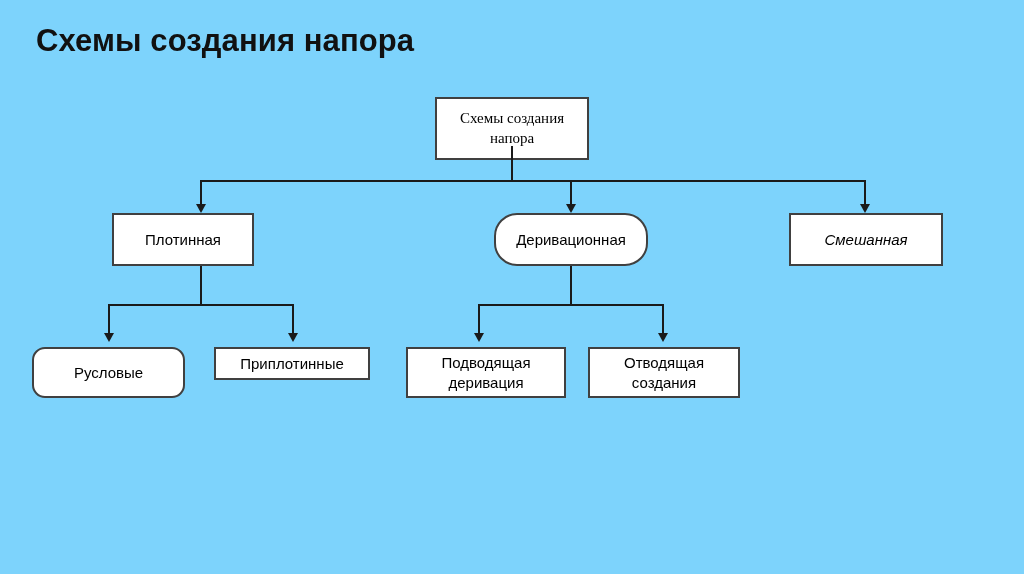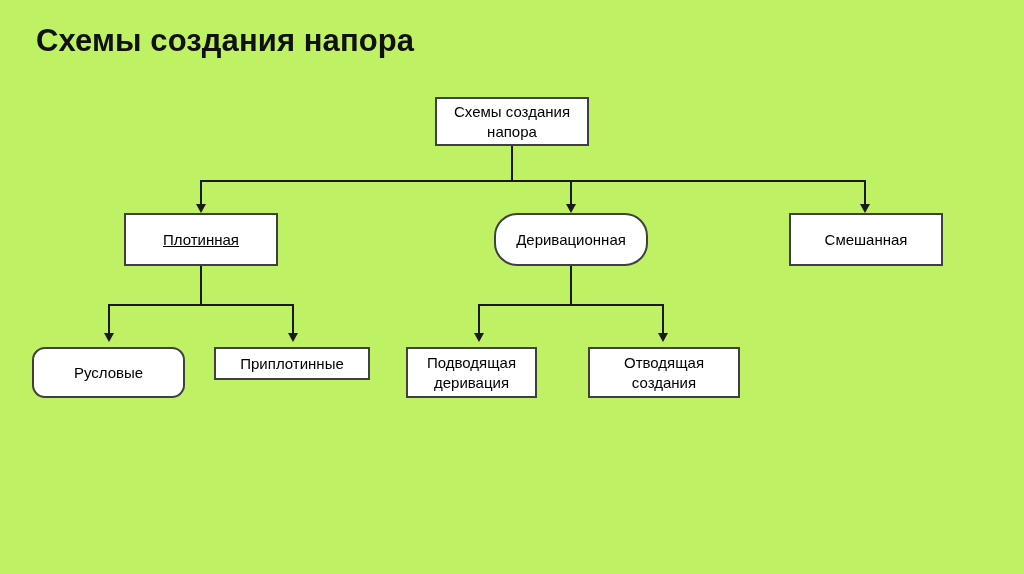--- a/index.html
+++ b/index.html
@@ -9,21 +9,21 @@
     background: #ffffff;
   }
   body {
     font-family: "Liberation Sans", "DejaVu Sans", sans-serif;
     color: #000000;
   }
   #canvas {
     position: relative;
     width: 1024px;
     height: 574px;
-    background: #bef264;
+    background: #7dd3fc;
     overflow: hidden;
   }
   .page-title {
     position: absolute;
     left: 36px;
     top: 24px;
     font-size: 31px;
     font-weight: bold;
     letter-spacing: 0.1px;
     color: #111111;
@@ -67,47 +67,47 @@
     border-top: 9px solid #1a1a1a;
   }
 </style>
 </head>
 <body>
 
 <div id="canvas">
 
   <div class="page-title">Схемы создания напора</div>
 
-  <div class="node" style="left:435px; top:97px; width:154px; height:49px;">
+  <div class="node" style="left:435px; top:97px; width:154px; height:63px;font-family:Liberation Serif, serif;">
     <span class="node-label">Схемы создания
 напора</span>
   </div>
 
   <div class="connector-v" style="left:511px; top:146px; height:35px;"></div>
 
   <div class="connector-h" style="left:200px; top:180px; width:666px;"></div>
 
   <div class="connector-v" style="left:200px; top:180px; height:25px;"></div>
   <div class="arrow-head" style="left:196px; top:204px;"></div>
 
   <div class="connector-v" style="left:570px; top:180px; height:25px;"></div>
   <div class="arrow-head" style="left:566px; top:204px;"></div>
 
   <div class="connector-v" style="left:864px; top:180px; height:25px;"></div>
   <div class="arrow-head" style="left:860px; top:204px;"></div>
 
-  <div class="node" style="left:124px; top:213px; width:154px; height:53px;text-decoration:underline;">
+  <div class="node" style="left:112px; top:213px; width:142px; height:53px;">
     <span class="node-label">Плотинная</span>
   </div>
 
   <div class="node" style="left:494px; top:213px; width:154px; height:53px;border-radius:23px;">
     <span class="node-label">Деривационная</span>
   </div>
 
-  <div class="node" style="left:789px; top:213px; width:154px; height:53px;">
+  <div class="node" style="left:789px; top:213px; width:154px; height:53px;font-style:italic;">
     <span class="node-label">Смешанная</span>
   </div>
 
   <div class="connector-v" style="left:200px; top:266px; height:39px;"></div>
   <div class="connector-h" style="left:108px; top:304px; width:186px;"></div>
   <div class="connector-v" style="left:108px; top:304px; height:30px;"></div>
   <div class="arrow-head" style="left:104px; top:333px;"></div>
   <div class="connector-v" style="left:292px; top:304px; height:30px;"></div>
   <div class="arrow-head" style="left:288px; top:333px;"></div>
 
@@ -119,21 +119,21 @@
   <div class="arrow-head" style="left:658px; top:333px;"></div>
 
   <div class="node" style="left:32px; top:347px; width:153px; height:51px;border-radius:13px;">
     <span class="node-label">Русловые</span>
   </div>
 
   <div class="node" style="left:214px; top:347px; width:156px; height:33px;">
     <span class="node-label">Приплотинные</span>
   </div>
 
-  <div class="node" style="left:406px; top:347px; width:131px; height:51px;">
+  <div class="node" style="left:406px; top:347px; width:160px; height:51px;">
     <span class="node-label">Подводящая
 деривация</span>
   </div>
 
   <div class="node" style="left:588px; top:347px; width:152px; height:51px;">
     <span class="node-label">Отводящая
 создания</span>
   </div>
 
 </div>

